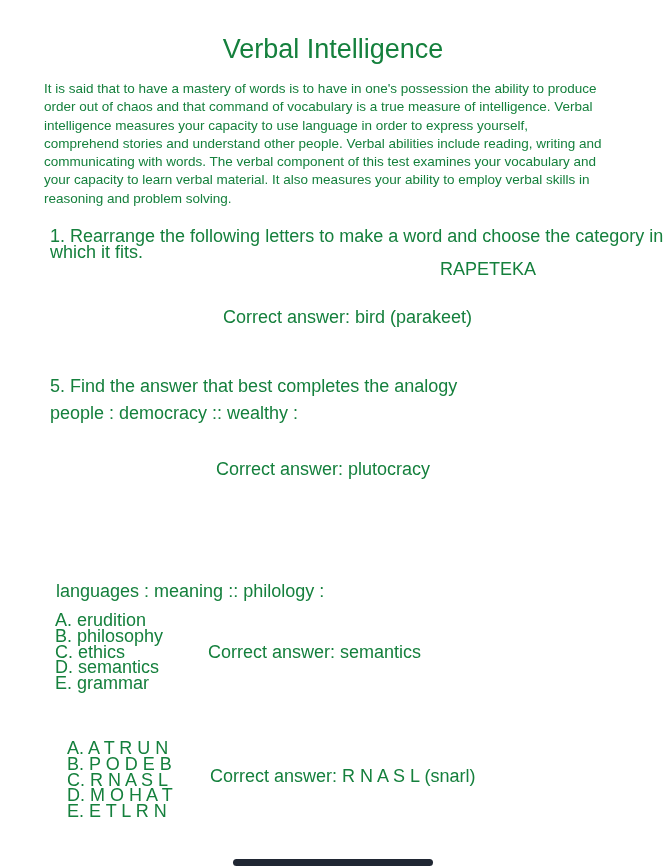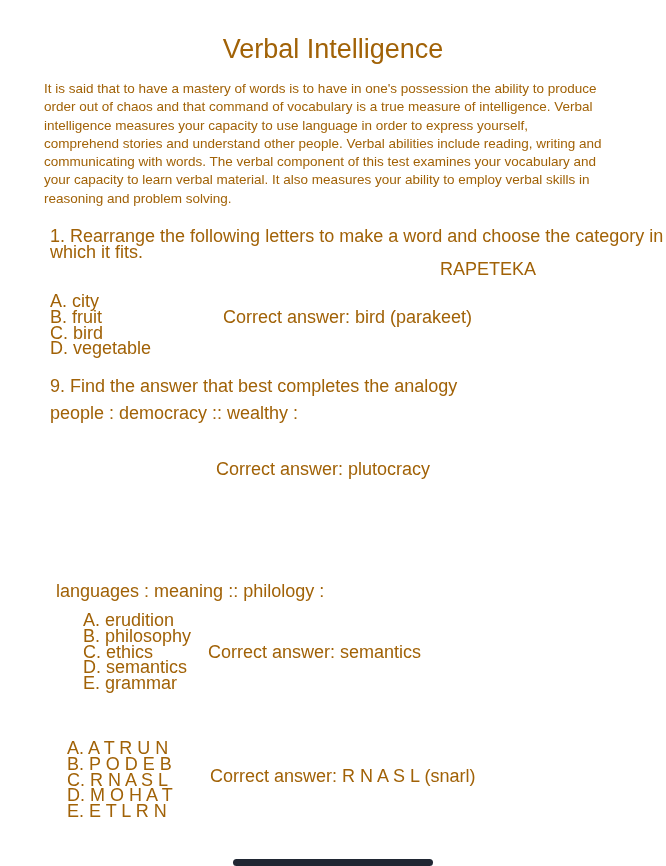--- a/index.html
+++ b/index.html
@@ -1,21 +1,21 @@
 <!DOCTYPE html>
 <html><head>
 <meta charset="utf-8">
 <style>
   html, body { margin: 0; padding: 0; background: #ffffff; }
   .page {
     position: relative;
     width: 666px;
     height: 866px;
     background: #ffffff;
-    color: #a16207;
+    color: #15803d;
     font-family: "Liberation Sans", sans-serif;
     overflow: hidden;
   }
   .abs { position: absolute; }
   .title {
     top: 33px; left: 0; width: 666px;
     text-align: center;
     font-size: 27px;
     line-height: 32px;
     font-weight: 400;
@@ -34,21 +34,21 @@
   .q1-text { top: 229px; left: 50px; }
   .q1-stim { top: 262px; left: 0; width: 536px; text-align: right; }
   .q1-opts { top: 294px; left: 50px; }
   .q1-correct { top: 310px; left: 223px; text-align: right; }
   .q2-text { top: 379px; left: 50px; }
   .q2-stim { top: 406px; left: 50px; }
   .q2-opts { top: 445px; left: 50px; }
   .q2-correct { top: 462px; left: 216px; }
   .q3-text { top: 548px; left: 55px; }
   .q3-stim { top: 584px; left: 56px; }
-  .q3-opts { top: 613px; left: 55px; margin-left: 28px; }
+  .q3-opts { top: 613px; left: 55px; }
   .q3-correct { top: 645px; left: 208px; }
   .q4-text { top: 713px; left: 54px; }
   .q4-opts { top: 741px; left: 67px; }
   .q4-correct { top: 769px; left: 210px; }
   .home-indicator {
     position: absolute;
     bottom: 0;
     left: 50%;
     transform: translateX(-50%);
     width: 200px;
@@ -67,29 +67,23 @@
   <div class="abs intro">It is said that to have a mastery of words is to have in one's possession the ability to produce
 order out of chaos and that command of vocabulary is a true measure of intelligence. Verbal
 intelligence measures your capacity to use language in order to express yourself,
 comprehend stories and understand other people. Verbal abilities include reading, writing and
 communicating with words. The verbal component of this test examines your vocabulary and
 your capacity to learn verbal material. It also measures your ability to employ verbal skills in
 reasoning and problem solving.</div>
 
   <div class="abs qtext q1-text">1. Rearrange the following letters to make a word and choose the category in which it fits.</div>
   <div class="abs stim q1-stim">RAPETEKA</div>
-  <div class="abs q1-opts">
-    <div class="opt">A. city</div>
-    <div class="opt">B. fruit</div>
-    <div class="opt">C. bird</div>
-    <div class="opt">D. vegetable</div>
-  </div>
   <div class="abs correct q1-correct">Correct answer: bird (parakeet)</div>
 
-  <div class="abs qtext q2-text">9. Find the answer that best completes the analogy</div>
+  <div class="abs qtext q2-text">5. Find the answer that best completes the analogy</div>
   <div class="abs stim q2-stim">people : democracy :: wealthy :</div>
   <div class="abs correct q2-correct">Correct answer: plutocracy</div>
 
   <div class="abs stim q3-stim">languages : meaning :: philology :</div>
   <div class="abs q3-opts">
     <div class="opt">A. erudition</div>
     <div class="opt">B. philosophy</div>
     <div class="opt">C. ethics</div>
     <div class="opt">D. semantics</div>
     <div class="opt">E. grammar</div>

